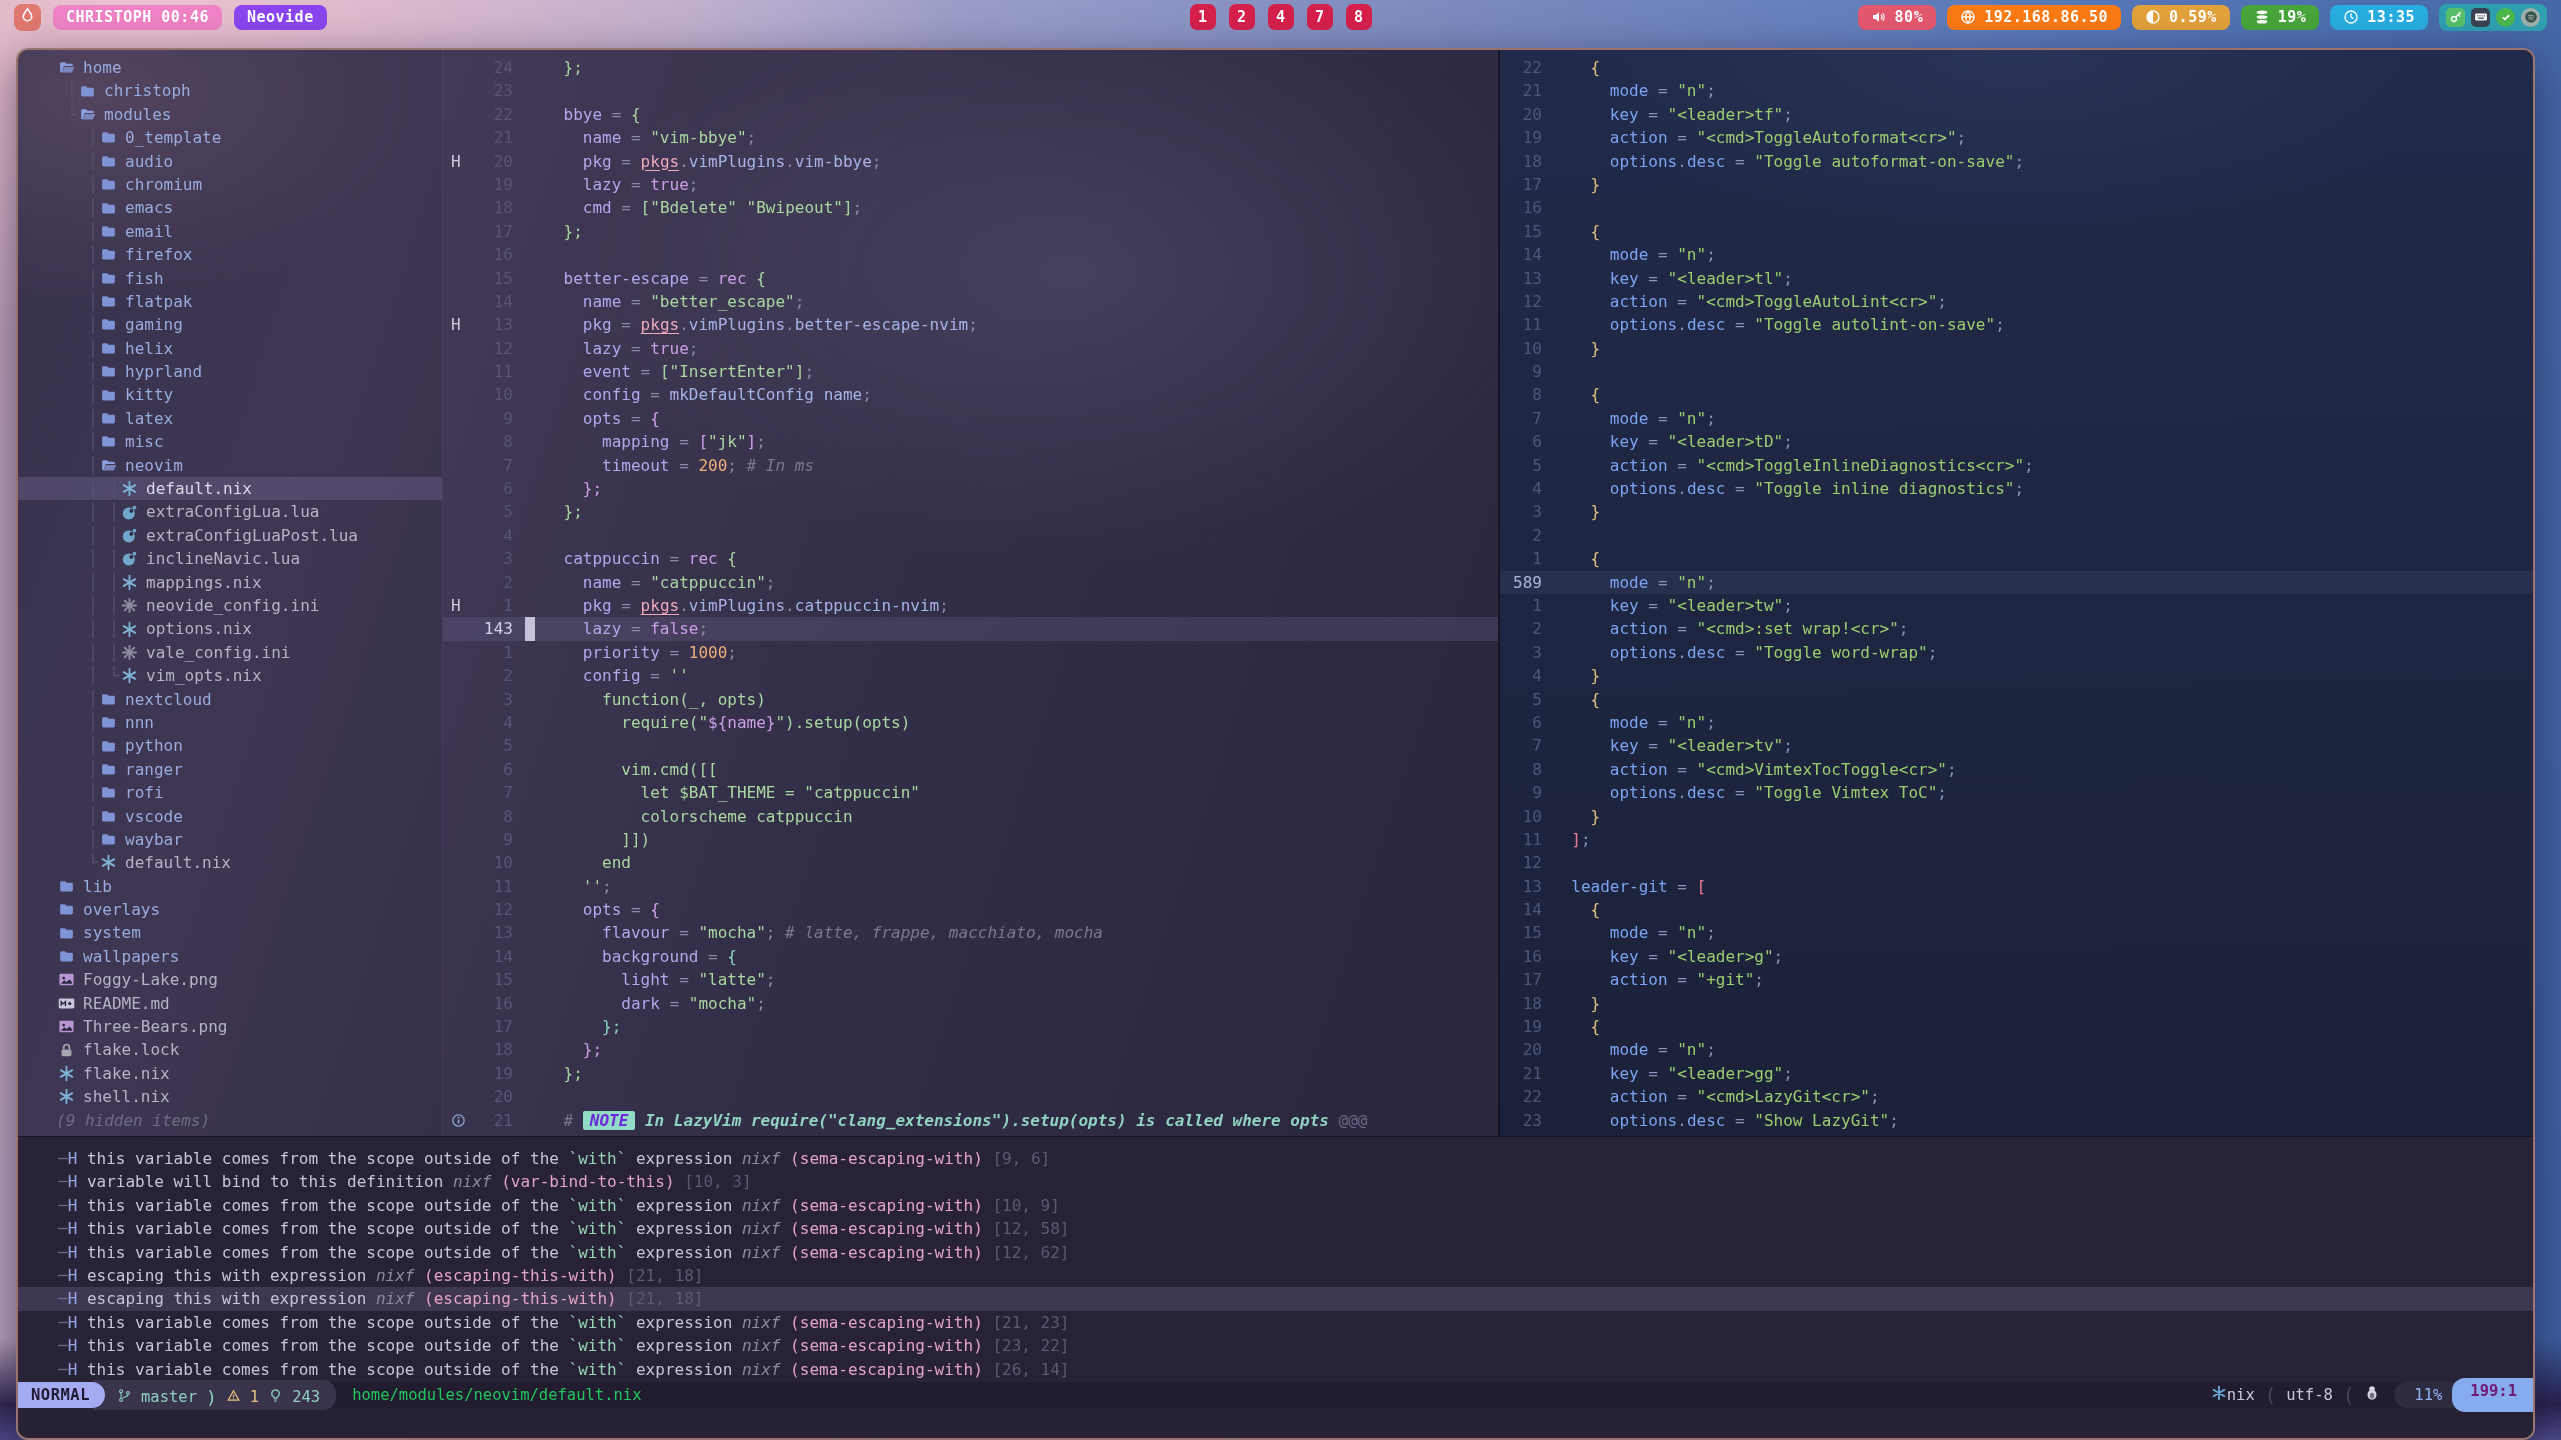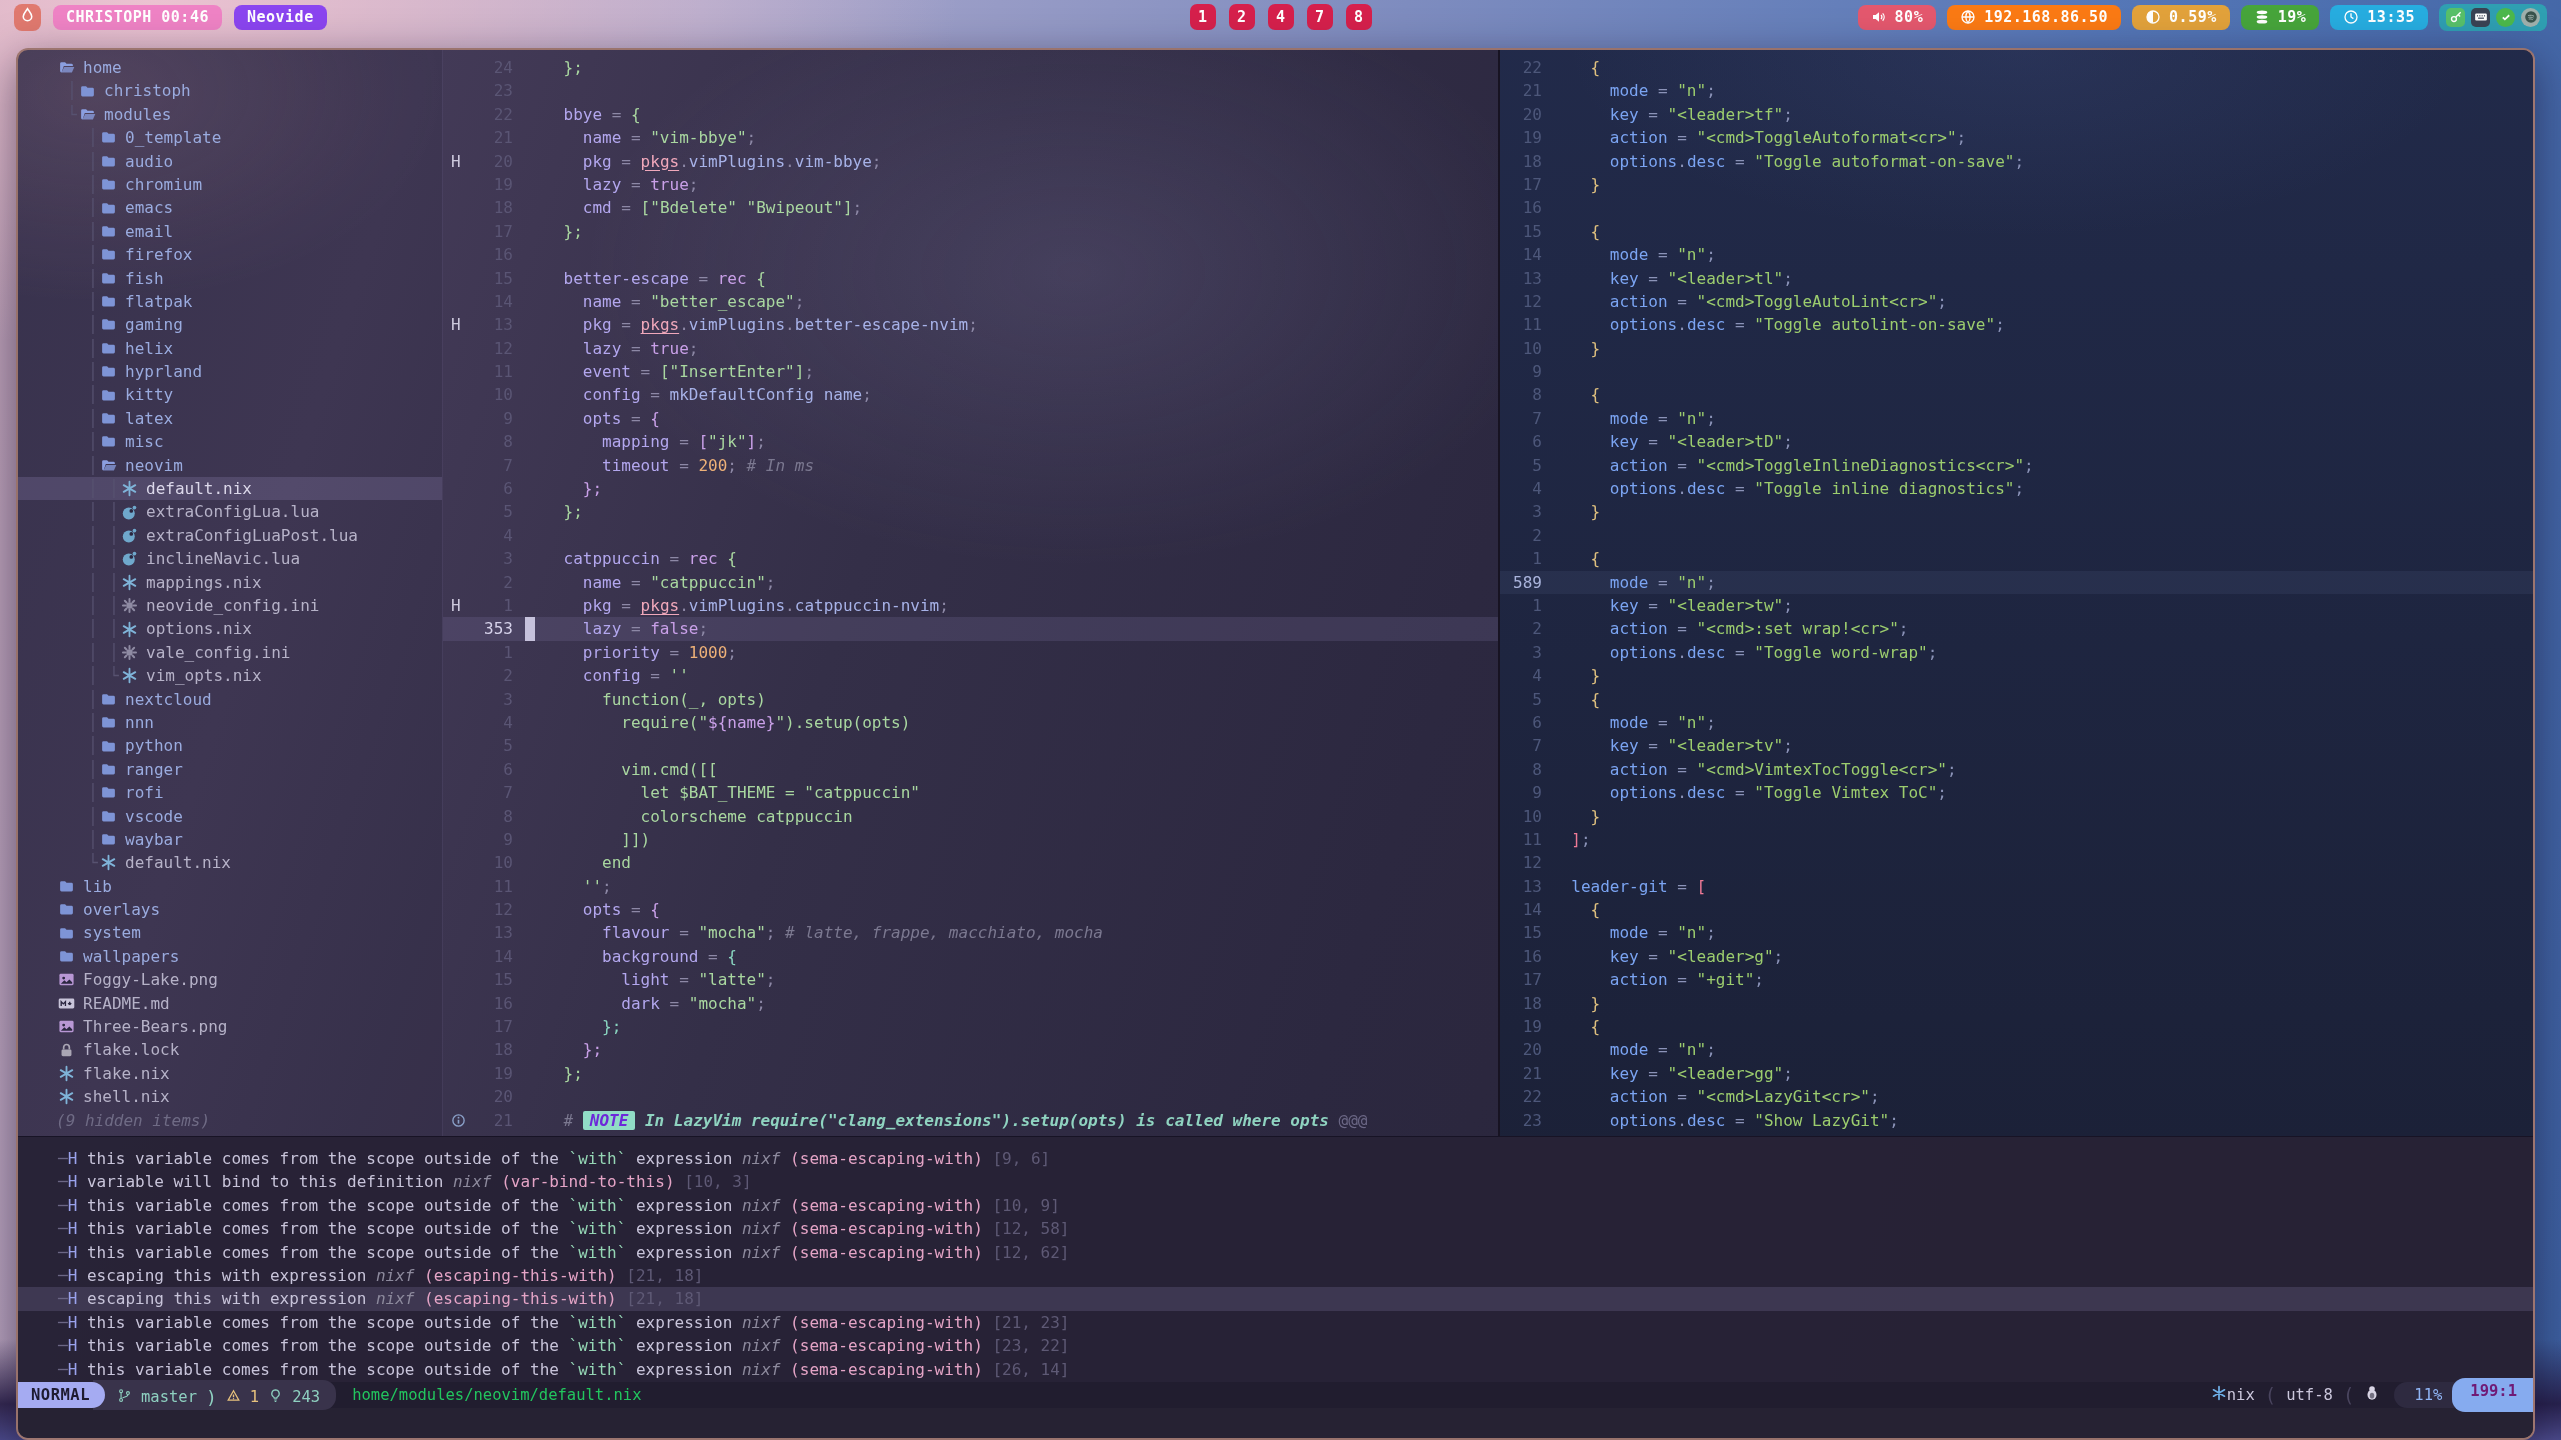--- a/index.html
+++ b/index.html
@@ -408,21 +408,21 @@
         <div class="cl"><span class="sign"></span><span class="lnum">10</span><span class="codetext"><span>      </span><span class="m-at">config</span><span class="m-op"> = </span><span class="m-id">mkDefaultConfig</span><span> </span><span class="m-id">name</span><span class="m-op">;</span></span></div>
         <div class="cl"><span class="sign"></span><span class="lnum">9</span><span class="codetext"><span>      </span><span class="m-at">opts</span><span class="m-op"> = </span><span class="m-b2">{</span></span></div>
         <div class="cl"><span class="sign"></span><span class="lnum">8</span><span class="codetext"><span>        </span><span class="m-at">mapping</span><span class="m-op"> = </span><span class="m-b2">[</span><span class="m-s">"jk"</span><span class="m-b2">]</span><span class="m-op">;</span></span></div>
         <div class="cl"><span class="sign"></span><span class="lnum">7</span><span class="codetext"><span>        </span><span class="m-at">timeout</span><span class="m-op"> = </span><span class="m-n">200</span><span class="m-op">; </span><span class="m-c"># In ms</span></span></div>
         <div class="cl"><span class="sign"></span><span class="lnum">6</span><span class="codetext"><span>      </span><span class="m-b2">};</span></span></div>
         <div class="cl"><span class="sign"></span><span class="lnum">5</span><span class="codetext"><span>    </span><span class="m-b1">};</span></span></div>
         <div class="cl"><span class="sign"></span><span class="lnum">4</span><span class="codetext"></span></div>
         <div class="cl"><span class="sign"></span><span class="lnum">3</span><span class="codetext"><span>    </span><span class="m-at">catppuccin</span><span class="m-op"> = </span><span class="m-kw">rec</span><span> </span><span class="m-b1">{</span></span></div>
         <div class="cl"><span class="sign"></span><span class="lnum">2</span><span class="codetext"><span>      </span><span class="m-at">name</span><span class="m-op"> = </span><span class="m-s">"catppuccin"</span><span class="m-op">;</span></span></div>
         <div class="cl"><span class="sign">H</span><span class="lnum">1</span><span class="codetext"><span>      </span><span class="m-at">pkg</span><span class="m-op"> = </span><span class="m-pk">pkgs</span><span class="m-op">.</span><span class="m-id">vimPlugins</span><span class="m-op">.</span><span class="m-id">catppuccin-nvim</span><span class="m-op">;</span></span></div>
-        <div class="cl cur"><span class="sign"></span><span class="lnum lnum-cur">353</span><span class="codetext"><span class="cursor"> </span><span>     </span><span class="m-at">lazy</span><span class="m-op"> = </span><span class="m-kw">false</span><span class="m-op">;</span></span></div>
+        <div class="cl cur"><span class="sign"></span><span class="lnum lnum-cur">143</span><span class="codetext"><span class="cursor"> </span><span>     </span><span class="m-at">lazy</span><span class="m-op"> = </span><span class="m-kw">false</span><span class="m-op">;</span></span></div>
         <div class="cl"><span class="sign"></span><span class="lnum">1</span><span class="codetext"><span>      </span><span class="m-at">priority</span><span class="m-op"> = </span><span class="m-n">1000</span><span class="m-op">;</span></span></div>
         <div class="cl"><span class="sign"></span><span class="lnum">2</span><span class="codetext"><span>      </span><span class="m-at">config</span><span class="m-op"> = </span><span class="m-s">''</span></span></div>
         <div class="cl"><span class="sign"></span><span class="lnum">3</span><span class="codetext"><span class="m-s">        function(_, opts)</span></span></div>
         <div class="cl"><span class="sign"></span><span class="lnum">4</span><span class="codetext"><span class="m-s">          require("</span><span class="m-kw">${name}</span><span class="m-s">").setup(opts)</span></span></div>
         <div class="cl"><span class="sign"></span><span class="lnum">5</span><span class="codetext"></span></div>
         <div class="cl"><span class="sign"></span><span class="lnum">6</span><span class="codetext"><span class="m-s">          vim.cmd([[</span></span></div>
         <div class="cl"><span class="sign"></span><span class="lnum">7</span><span class="codetext"><span class="m-s">            let $BAT_THEME = "catppuccin"</span></span></div>
         <div class="cl"><span class="sign"></span><span class="lnum">8</span><span class="codetext"><span class="m-s">            colorscheme catppuccin</span></span></div>
         <div class="cl"><span class="sign"></span><span class="lnum">9</span><span class="codetext"><span class="m-s">          ]])</span></span></div>
         <div class="cl"><span class="sign"></span><span class="lnum">10</span><span class="codetext"><span class="m-s">        end</span></span></div>

